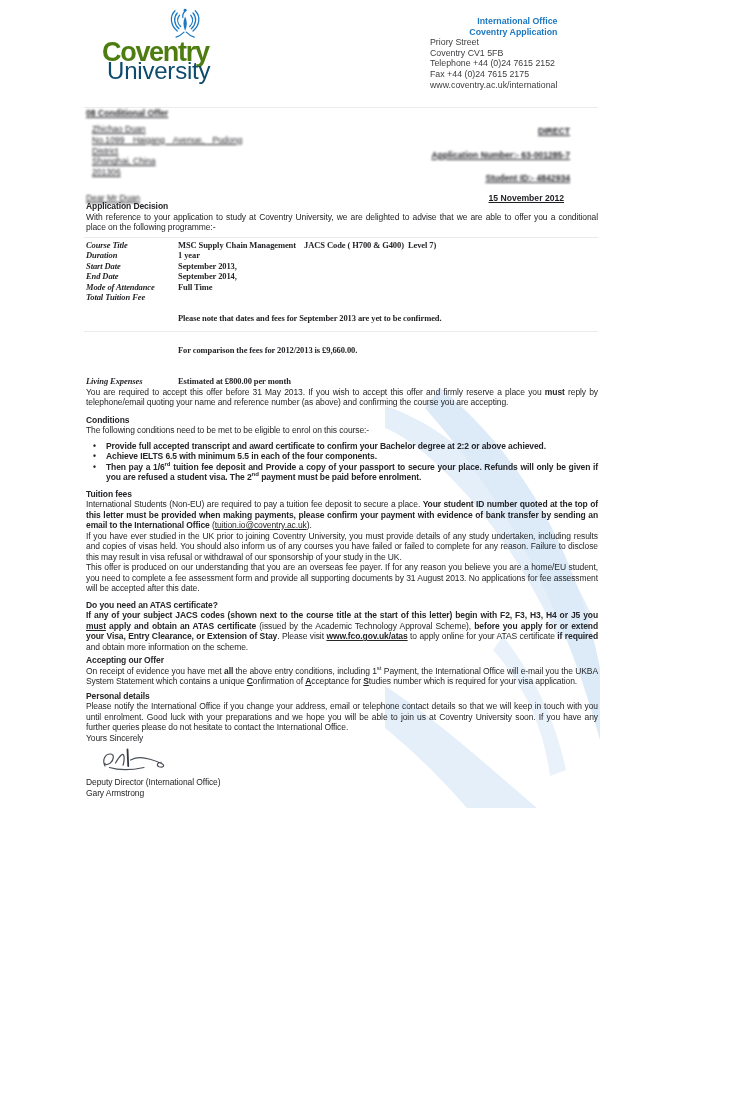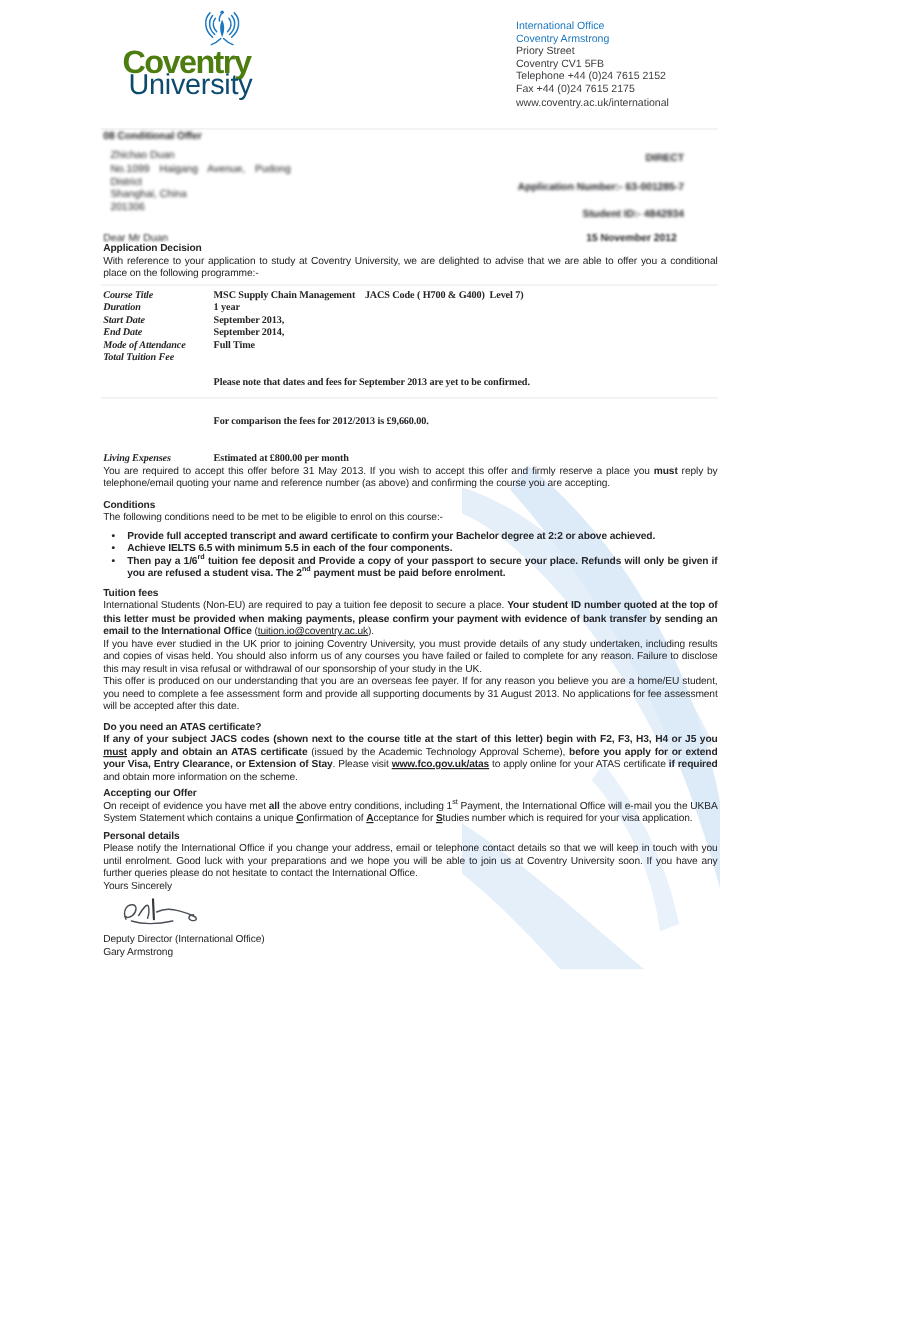--- a/index.html
+++ b/index.html
@@ -9,27 +9,27 @@
   
   .wm { position:absolute; left:385px; top:388px; width:215px; height:420px; z-index:0; }
 
   
   .logo { position:absolute; left:102px; top:5px; z-index:2; width:150px; }
   .logo svg.bird { display:block; margin-left:64px; }
   .logo .l1 { color:#4d7c0f; font-weight:bold; font-size:27px; line-height:24px; letter-spacing:-1.3px; margin-top:1px; }
   .logo .l2 { color:#0c4a6e; font-weight:400; font-size:24px; line-height:22px; letter-spacing:-0.2px; margin:-4px 0 0 5px; }
 
   .contact { position:absolute; left:430px; top:16px; z-index:2; font-size:8.8px; line-height:10.6px; color:#3c3c40; }
-  .contact .blue { color:#1c78c0; font-weight:normal; }
+  .contact .blue { color:#1c78c0; font-weight:bold;text-align:right; }
 
   
   .scanline { position:absolute; left:84px; width:514px; height:1px; background:rgba(90,90,95,0.12); z-index:1; }
 
   
-  .ref { position:absolute; z-index:2; font-size:8.6px; line-height:10.8px; }
+  .ref { position:absolute; z-index:2; font-size:8.6px; line-height:10.8px;text-decoration:underline; }
   .redacted { filter:blur(1.15px); color:#1f1f24; }
   .redacted-lite { filter:blur(0.75px); color:#1f1f24; }
   .offer-line { left:86px; top:108px; font-weight:bold; }
   .recipient { left:92px; top:124px; }
   .recipient .wide-words { word-spacing:6px; }
   .r-direct { right:180px; top:126px; font-weight:bold; }
   .r-app { right:180px; top:150px; font-weight:bold; }
   .r-sid { right:180px; top:173px; font-weight:bold; }
   .r-date { right:186px; top:193px; font-weight:bold; }
   .salutation { left:86px; top:193px; filter:blur(0.9px); }
@@ -84,21 +84,21 @@
       </g>
       <circle cx="34" cy="7" r="2.6" fill="#1c78c0"></circle>
       <path d="M34,18 C30,26 30,34 34,44 C38,34 38,26 34,18 Z" fill="#1c78c0"></path>
     </svg>
     <div class="l1">Coventry</div>
     <div class="l2">University</div>
   </div>
 
   <div class="contact">
     <div class="blue">International Office</div>
-    <div class="blue">Coventry Armstrong</div>
+    <div class="blue">Coventry Application</div>
     <div>Priory Street</div>
     <div>Coventry CV1 5FB</div>
     <div>Telephone +44 (0)24 7615 2152</div>
     <div>Fax +44 (0)24 7615 2175</div>
     <div>www.coventry.ac.uk/international</div>
   </div>
 
   <div class="scanline" style="top:107px"></div>
   <div class="scanline" style="top:237px"></div>
   <div class="scanline" style="top:331px"></div>

